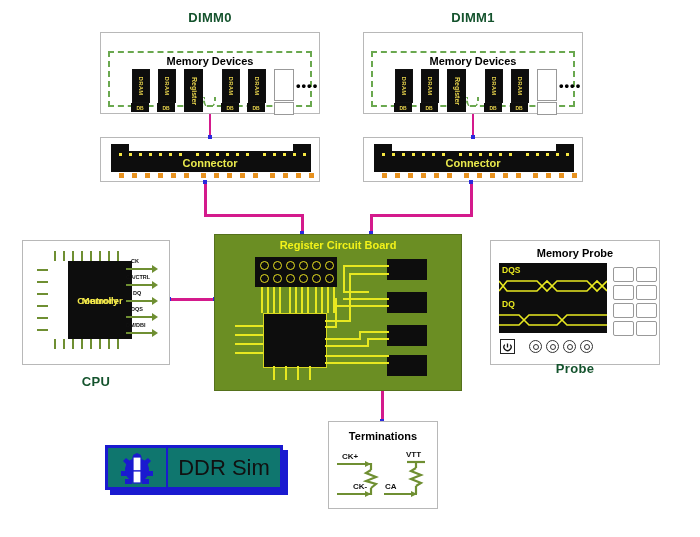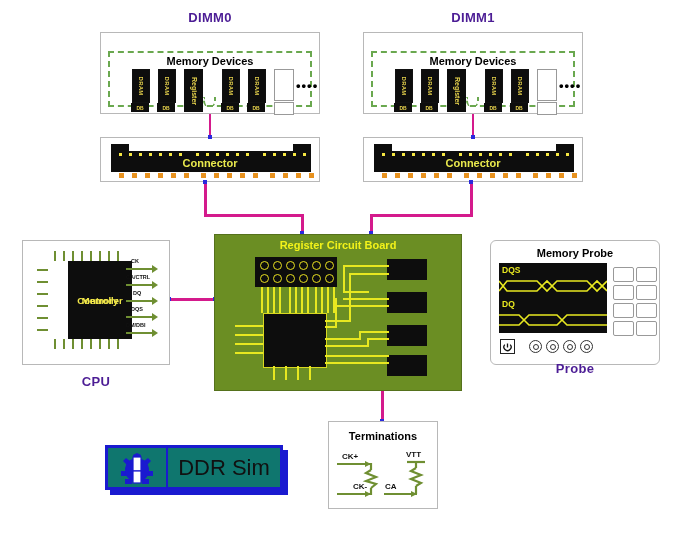--- a/index.html
+++ b/index.html
@@ -2,21 +2,21 @@
 <html><head>
 <meta charset="utf-8">
 <style>
   html,body{margin:0;padding:0;background:#fff;}
   body{width:700px;height:537px;position:relative;overflow:hidden;
        font-family:"Liberation Sans",sans-serif;}
   .abs{position:absolute;}
 
   
   .panel{background:#fff;border:1px solid #b8b8b8;box-sizing:border-box;}
-  .blue-title{color:#4c1d95;font-weight:bold;font-size:13px;text-align:center;
+  .blue-title{color:#14532d;font-weight:bold;font-size:13px;text-align:center;
               letter-spacing:.3px;}
   .panel-title{font-weight:bold;font-size:11px;color:#000;text-align:center;}
 
   
   .dimm-inner{position:absolute;left:7px;top:18px;right:7px;bottom:6px;
               border:2px dashed #6aa84f;box-sizing:border-box;}
   .md-title{position:absolute;top:2px;left:0;right:0;text-align:center;
             font-size:11px;font-weight:bold;color:#000;}
   .dram{position:absolute;background:#0d0d0d;border:1px solid #111;}
   .dram span{position:absolute;left:50%;top:50%;
@@ -404,21 +404,21 @@
   <div class="siglbl" style="left:110px;top:49px;">DQ</div>
 
   <div class="sig" style="left:103px;top:75px;width:27px;"></div>
   <div class="siglbl" style="left:108px;top:65px;">DQS</div>
 
   <div class="sig" style="left:103px;top:91px;width:27px;"></div>
   <div class="siglbl" style="left:103px;top:81px;">DM/DBI</div>
 </div>
 <div class="abs blue-title" style="left:22px;top:374px;width:148px;">CPU</div>
 
-<div class="abs panel" style="left:490px;top:240px;width:170px;height:125px;border-radius:6px;">
+<div class="abs panel" style="left:490px;top:240px;width:170px;height:125px;">
   <div class="panel-title" style="position:absolute;left:0;right:0;top:6px;">Memory Probe</div>
 
   <div class="scr" style="left:8px;top:22px;width:108px;height:70px;">
     <div class="scrlbl" style="left:3px;top:2px;">DQS</div>
     <svg width="108" height="70" style="position:absolute;left:0;top:0;">
 
       <g stroke="#e8e820" stroke-width="1.6" fill="none">
         <path d="M0 28 L8 18 L38 18 L48 28 L58 18 L88 18 L98 28 L108 18"></path>
         <path d="M0 18 L8 28 L38 28 L48 18 L58 28 L88 28 L98 18 L108 28"></path>
       </g>

